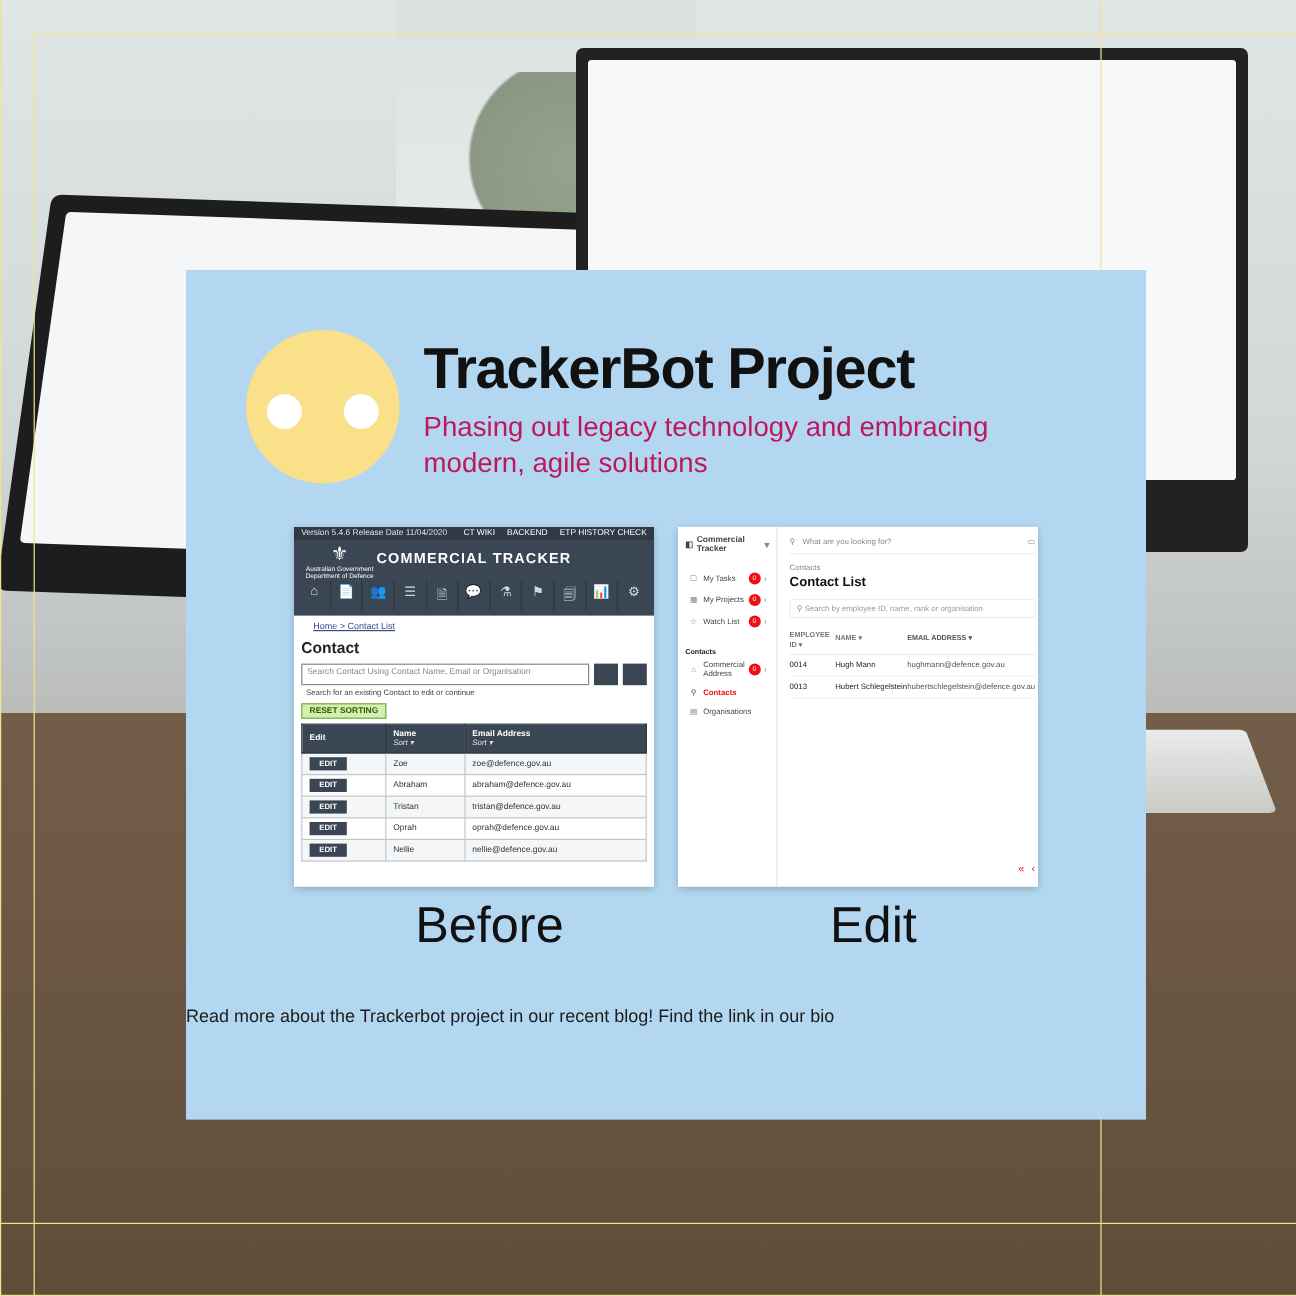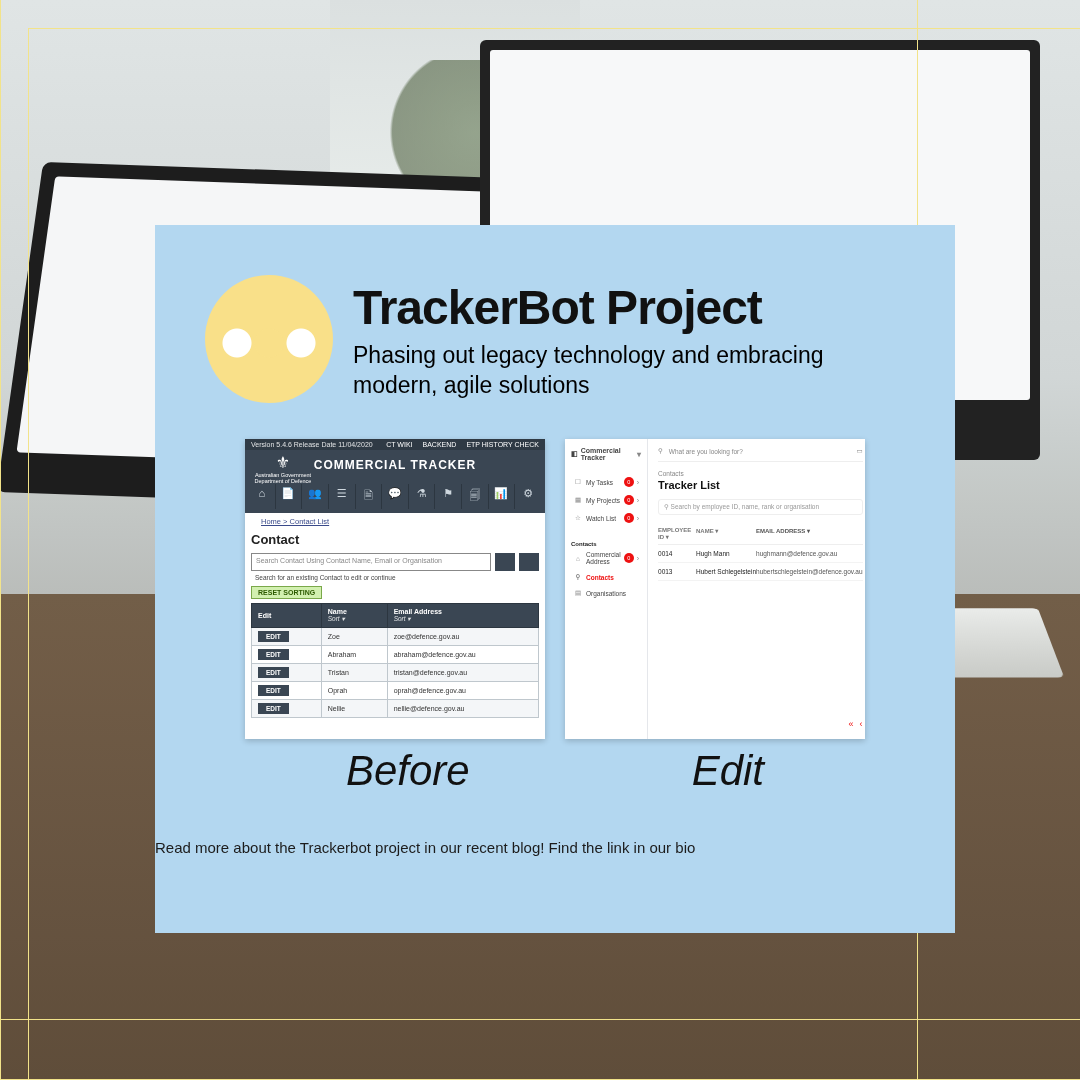--- a/index.html
+++ b/index.html
@@ -72,41 +72,41 @@
   }
   .logo::after{
     content:""; position:absolute; left:14px; right:14px; top:50px; height:36px;
     background:
       radial-gradient(circle at 18% 50%, #fff 0 14px, transparent 15px),
       radial-gradient(circle at 50% 50%, #f9e089 0 14px, transparent 15px),
       radial-gradient(circle at 82% 50%, #fff 0 14px, transparent 15px);
     border-radius:40px;
   }
   .title{ font-size:48px; font-weight:800; letter-spacing:-1px; color:#111; line-height:1.05; margin-top:6px;}
-  .subtitle{ font-size:23px; font-weight:400; color:#000000; max-width:520px; line-height:1.3; margin-top:8px;}
+  .subtitle{ font-size:23px; font-weight:400; color:#be185d; max-width:520px; line-height:1.3; margin-top:8px;}
 
   .compare{
     display:flex; justify-content:center; align-items:flex-start;
     gap:20px; margin-top:26px; position:relative;
   }
   .shot{ width:300px; height:300px; background:#fff; box-shadow:0 2px 6px rgba(0,0,0,.2); overflow:hidden; font-size:8px; color:#333;}
   .shot .inner{width:100%; height:100%; position:relative;}
 
   .vs-badge{
     position:absolute; left:50%; top:110px; transform:translateX(-50%);
     width:80px; height:80px; border-radius:50%; background:#b3d7f0;
     display:flex; align-items:center; justify-content:center; z-index:5;
   }
   .vs-badge .dot{
     width:64px; height:64px; border-radius:50%; background:#f9e089;
     display:flex; align-items:center; justify-content:center;
     font-weight:800; font-size:22px; color:#111;
   }
 
-  .labels{ display:flex; justify-content:space-around; width:640px; margin:8px auto 0;font-style:italic; }
+  .labels{ display:flex; justify-content:space-around; width:640px; margin:8px auto 0; }
   .label{ font-size:42px; font-weight:400; color:#111; }
 
   .footer-note{ text-align:left; font-size:15px; color:#1c1c1c; margin-top:44px; }
 
   
   .legacy-top{ background:#2f3a45; color:#fff; display:flex; justify-content:flex-end; gap:10px; padding:2px 6px; font-size:7px;}
   .legacy-ver{margin-right:auto; opacity:.85;}
   .legacy-head{ background:#3a4653; color:#fff; text-align:center; padding:8px 0; position:relative;}
   .legacy-crest{position:absolute; left:8px; top:4px; width:60px; text-align:center; font-size:5.5px; line-height:1.1;}
   .legacy-crest .emoji{font-size:16px; display:block;}
@@ -300,21 +300,21 @@
           </div>
         </div>
 
         <div class="m-main">
           <div class="m-top">
             <span>⚲</span>
             <span class="search">What are you looking for?</span>
             <span>▭</span>
           </div>
           <div class="m-crumb">Contacts</div>
-          <div class="m-h1">Tracker List</div>
+          <div class="m-h1">Contact List</div>
           <div class="m-filter">
             <span>⚲</span>
             <span>Search by employee ID, name, rank or organisation</span>
           </div>
           <div class="m-thead">
             <span class="col-id">EMPLOYEE ID ▾</span>
             <span class="col-name">NAME ▾</span>
             <span class="col-email">EMAIL ADDRESS ▾</span>
           </div>
           <div class="m-row">

